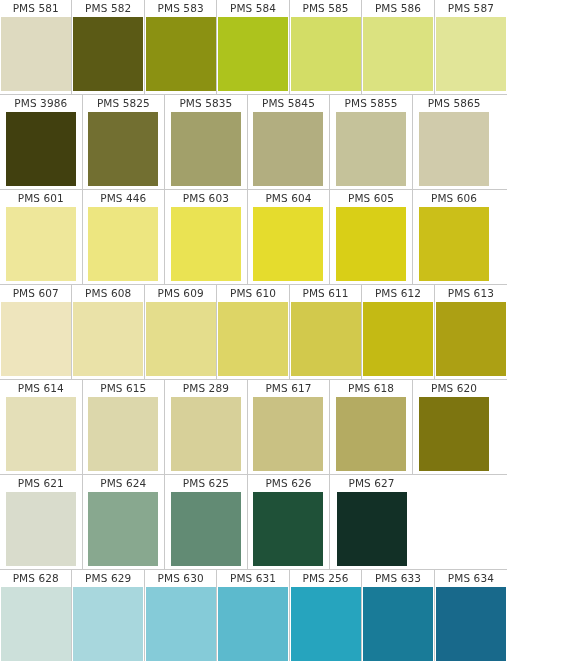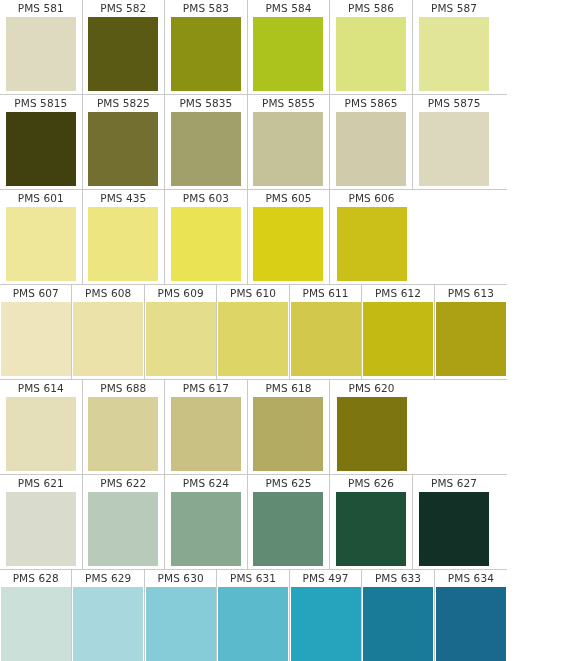--- a/index.html
+++ b/index.html
@@ -77,68 +77,76 @@
       </div>
       <div class="swatch-cell">
         <div class="swatch-label">PMS 583</div>
         <div class="swatch-color" style="background-color: rgb(139, 145, 18);"></div>
       </div>
       <div class="swatch-cell">
         <div class="swatch-label">PMS 584</div>
         <div class="swatch-color" style="background-color: rgb(173, 195, 29);"></div>
       </div>
       <div class="swatch-cell">
+        <div class="swatch-label">PMS 585</div>
+        <div class="swatch-color" style="background-color: rgb(211, 221, 102);"></div>
+      </div>
+      <div class="swatch-cell">
         <div class="swatch-label">PMS 586</div>
         <div class="swatch-color" style="background-color: rgb(219, 226, 128);"></div>
       </div>
       <div class="swatch-cell">
         <div class="swatch-label">PMS 587</div>
         <div class="swatch-color" style="background-color: rgb(225, 229, 152);"></div>
       </div>
     </div>
     <div class="swatch-row">
       <div class="swatch-cell">
-        <div class="swatch-label">PMS 5815</div>
+        <div class="swatch-label">PMS 3986</div>
         <div class="swatch-color" style="background-color: rgb(65, 64, 15);"></div>
       </div>
       <div class="swatch-cell">
         <div class="swatch-label">PMS 5825</div>
         <div class="swatch-color" style="background-color: rgb(114, 111, 49);"></div>
       </div>
       <div class="swatch-cell">
         <div class="swatch-label">PMS 5835</div>
         <div class="swatch-color" style="background-color: rgb(162, 160, 106);"></div>
       </div>
       <div class="swatch-cell">
+        <div class="swatch-label">PMS 5845</div>
+        <div class="swatch-color" style="background-color: rgb(178, 174, 128);"></div>
+      </div>
+      <div class="swatch-cell">
         <div class="swatch-label">PMS 5855</div>
         <div class="swatch-color" style="background-color: rgb(197, 194, 154);"></div>
       </div>
       <div class="swatch-cell">
         <div class="swatch-label">PMS 5865</div>
         <div class="swatch-color" style="background-color: rgb(208, 203, 171);"></div>
       </div>
-      <div class="swatch-cell">
-        <div class="swatch-label">PMS 5875</div>
-        <div class="swatch-color" style="background-color: rgb(220, 216, 189);"></div>
-      </div>
     </div>
     <div class="swatch-row">
       <div class="swatch-cell">
         <div class="swatch-label">PMS 601</div>
         <div class="swatch-color" style="background-color: rgb(238, 231, 154);"></div>
       </div>
       <div class="swatch-cell">
-        <div class="swatch-label">PMS 435</div>
+        <div class="swatch-label">PMS 446</div>
         <div class="swatch-color" style="background-color: rgb(237, 230, 128);"></div>
       </div>
       <div class="swatch-cell">
         <div class="swatch-label">PMS 603</div>
         <div class="swatch-color" style="background-color: rgb(234, 227, 83);"></div>
       </div>
       <div class="swatch-cell">
+        <div class="swatch-label">PMS 604</div>
+        <div class="swatch-color" style="background-color: rgb(229, 220, 45);"></div>
+      </div>
+      <div class="swatch-cell">
         <div class="swatch-label">PMS 605</div>
         <div class="swatch-color" style="background-color: rgb(217, 207, 23);"></div>
       </div>
       <div class="swatch-cell">
         <div class="swatch-label">PMS 606</div>
         <div class="swatch-color" style="background-color: rgb(203, 191, 25);"></div>
       </div>
     </div>
     <div class="swatch-row">
       <div class="swatch-cell">
@@ -169,21 +177,25 @@
         <div class="swatch-label">PMS 613</div>
         <div class="swatch-color" style="background-color: rgb(172, 160, 20);"></div>
       </div>
     </div>
     <div class="swatch-row">
       <div class="swatch-cell">
         <div class="swatch-label">PMS 614</div>
         <div class="swatch-color" style="background-color: rgb(228, 223, 184);"></div>
       </div>
       <div class="swatch-cell">
-        <div class="swatch-label">PMS 688</div>
+        <div class="swatch-label">PMS 615</div>
+        <div class="swatch-color" style="background-color: rgb(220, 215, 171);"></div>
+      </div>
+      <div class="swatch-cell">
+        <div class="swatch-label">PMS 289</div>
         <div class="swatch-color" style="background-color: rgb(215, 208, 153);"></div>
       </div>
       <div class="swatch-cell">
         <div class="swatch-label">PMS 617</div>
         <div class="swatch-color" style="background-color: rgb(201, 193, 131);"></div>
       </div>
       <div class="swatch-cell">
         <div class="swatch-label">PMS 618</div>
         <div class="swatch-color" style="background-color: rgb(180, 171, 98);"></div>
       </div>
@@ -191,24 +203,20 @@
         <div class="swatch-label">PMS 620</div>
         <div class="swatch-color" style="background-color: rgb(125, 117, 16);"></div>
       </div>
     </div>
     <div class="swatch-row">
       <div class="swatch-cell">
         <div class="swatch-label">PMS 621</div>
         <div class="swatch-color" style="background-color: rgb(217, 220, 204);"></div>
       </div>
       <div class="swatch-cell">
-        <div class="swatch-label">PMS 622</div>
-        <div class="swatch-color" style="background-color: rgb(184, 203, 186);"></div>
-      </div>
-      <div class="swatch-cell">
         <div class="swatch-label">PMS 624</div>
         <div class="swatch-color" style="background-color: rgb(136, 168, 143);"></div>
       </div>
       <div class="swatch-cell">
         <div class="swatch-label">PMS 625</div>
         <div class="swatch-color" style="background-color: rgb(98, 139, 116);"></div>
       </div>
       <div class="swatch-cell">
         <div class="swatch-label">PMS 626</div>
         <div class="swatch-color" style="background-color: rgb(31, 81, 56);"></div>
@@ -229,21 +237,21 @@
       </div>
       <div class="swatch-cell">
         <div class="swatch-label">PMS 630</div>
         <div class="swatch-color" style="background-color: rgb(133, 203, 216);"></div>
       </div>
       <div class="swatch-cell">
         <div class="swatch-label">PMS 631</div>
         <div class="swatch-color" style="background-color: rgb(92, 186, 205);"></div>
       </div>
       <div class="swatch-cell">
-        <div class="swatch-label">PMS 497</div>
+        <div class="swatch-label">PMS 256</div>
         <div class="swatch-color" style="background-color: rgb(38, 164, 190);"></div>
       </div>
       <div class="swatch-cell">
         <div class="swatch-label">PMS 633</div>
         <div class="swatch-color" style="background-color: rgb(25, 123, 152);"></div>
       </div>
       <div class="swatch-cell">
         <div class="swatch-label">PMS 634</div>
         <div class="swatch-color" style="background-color: rgb(24, 105, 139);"></div>
       </div>

